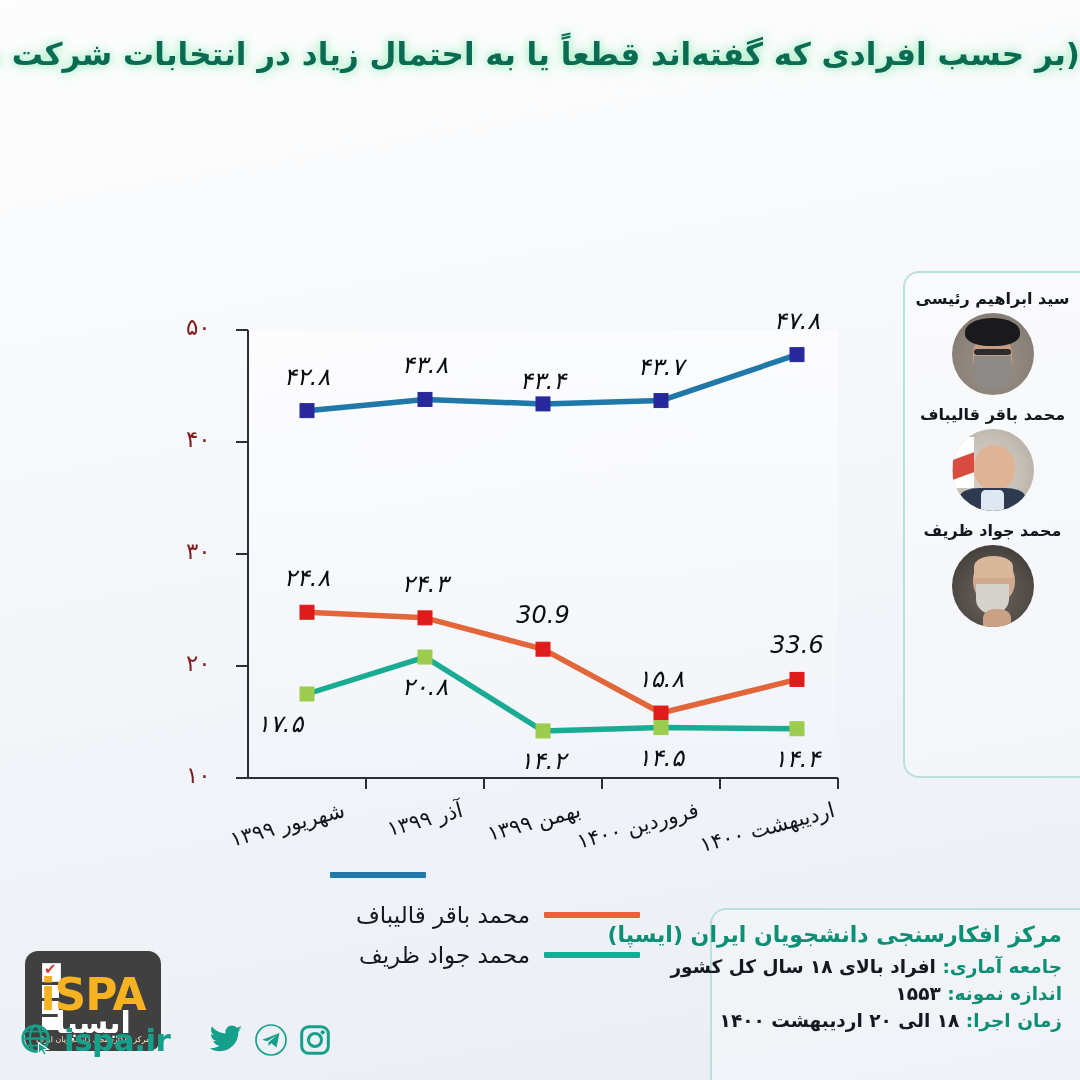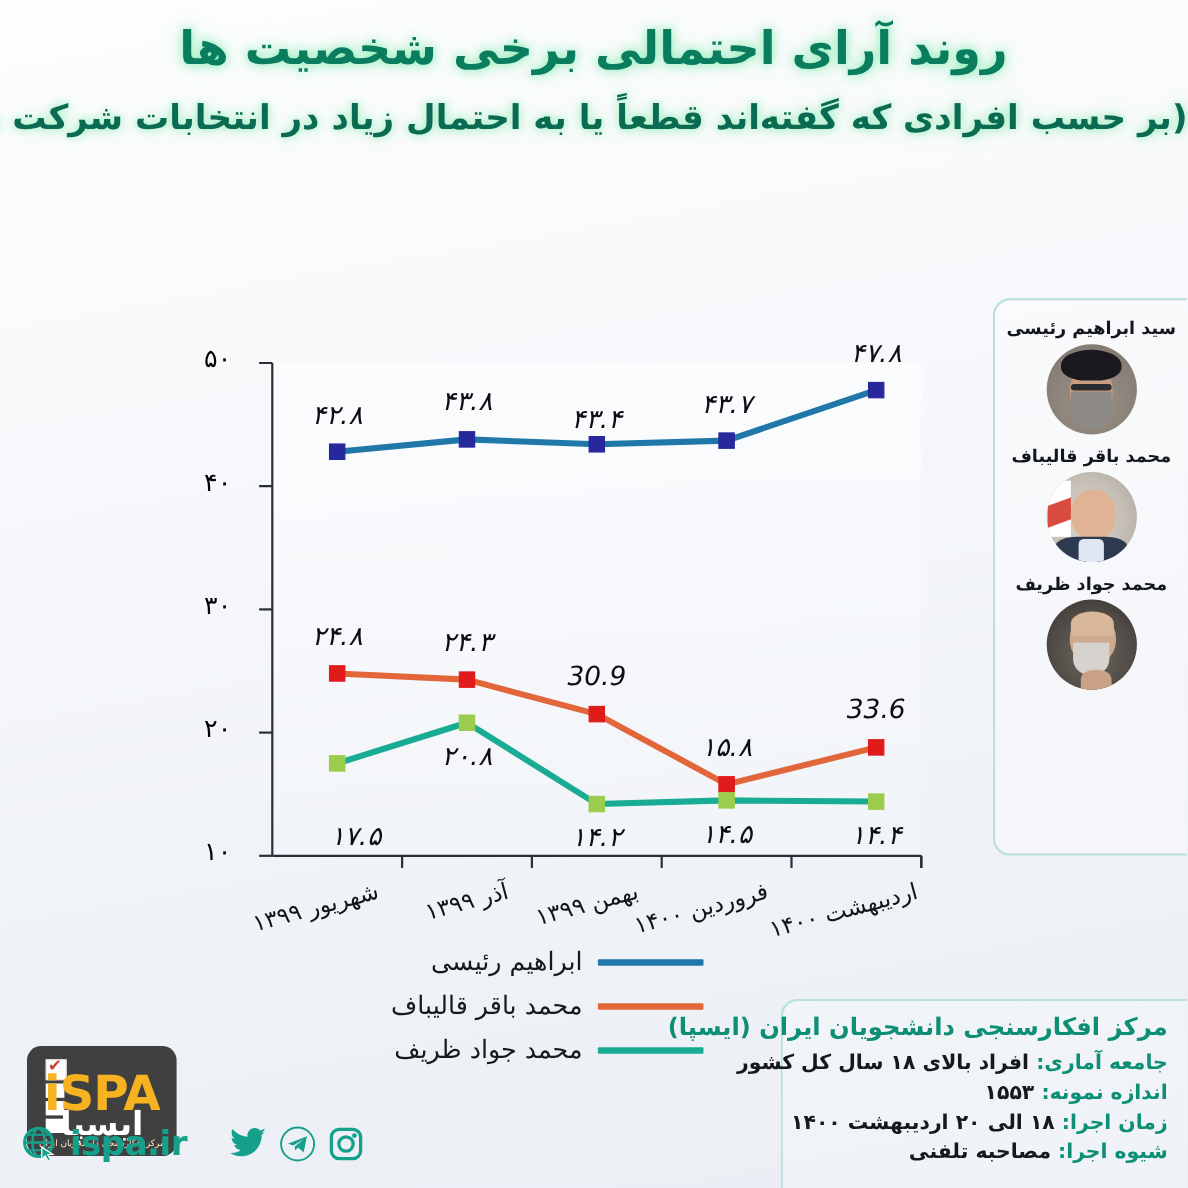--- a/index.html
+++ b/index.html
@@ -50,21 +50,21 @@
     position: absolute;
     left: 0; top: 240px;
     width: 900px;
     height: 620px;
   }
   #plot-svg { position: absolute; left: 0; top: 0; }
 
   .axis-tick-label {
     position: absolute;
     font-size: 23px;
-    color: #000000;
+    color: #7f1d1d;
     font-weight: 500;
     white-space: nowrap;
   }
   .y-tick-label { text-align: left; width: 60px; }
   .x-tick-label {
     position: absolute;
     font-size: 21px;
     color: #12141c;
     white-space: nowrap;
     font-weight: 500;
@@ -250,21 +250,20 @@
     left: 248px; top: 90px;
     width: 590px; height: 448px;
     background: linear-gradient(180deg, rgba(255,255,255,0.55) 0%, rgba(243,246,251,0.35) 100%);
     pointer-events: none;
   }
 </style>
 </head>
 <body>
 
 <div id="titleblock">
-  <div id="main-title">روند آرای احتمالی برخی شخصیت ها</div>
   <div id="sub-title">(بر حسب افرادی که گفته‌اند قطعاً یا به احتمال زیاد در انتخابات شرکت می‌کنند)</div>
 </div>
 
 <div id="chart-area">
   <div id="plot-bg"></div>
   <svg id="plot-svg" width="900" height="620">
     <g id="axes-g">
         <line x1="248" y1="90" x2="248" y2="538" stroke="#2b2e38" stroke-width="2"></line>
         <line x1="248" y1="538" x2="838" y2="538" stroke="#2b2e38" stroke-width="2"></line>
         <line x1="236" y1="538" x2="248" y2="538" stroke="#2b2e38" stroke-width="2"></line>
@@ -318,31 +317,30 @@
       <div class="dlabel" style="left: 271px; width: 72px; text-align: center; top: 122.64px;">۴۲.۸</div>
       <div class="dlabel" style="left: 389px; width: 72px; text-align: center; top: 111.44px;">۴۳.۸</div>
       <div class="dlabel" style="left: 507px; width: 72px; text-align: center; top: 127px;">۴۳.۴</div>
       <div class="dlabel" style="left: 625px; width: 72px; text-align: center; top: 112.56px;">۴۳.۷</div>
       <div class="dlabel" style="left: 761px; width: 72px; text-align: center; top: 66.64px;">۴۷.۸</div>
       <div class="dlabel" style="left: 271px; width: 72px; text-align: center; top: 324.24px;">۲۴.۸</div>
       <div class="dlabel" style="left: 389px; width: 72px; text-align: center; top: 329.84px;">۲۴.۳</div>
       <div class="dlabel" style="left: 507px; width: 72px; text-align: center; top: 361.2px;">30.9</div>
       <div class="dlabel" style="left: 625px; width: 72px; text-align: center; top: 425.04px;">۱۵.۸</div>
       <div class="dlabel" style="left: 761px; width: 72px; text-align: center; top: 391.44px;">33.6</div>
-      <div class="dlabel" style="left: 288px; width: 72px; text-align: center; top: 470px; margin-top: 36px;">۱۷.۵</div>
+      <div class="dlabel" style="left: 257px; width: 72px; top: 470px;">۱۷.۵</div>
       <div class="dlabel" style="left: 389px; width: 72px; text-align: center; top: 433.04px;">۲۰.۸</div>
       <div class="dlabel" style="left: 507px; width: 72px; text-align: center; top: 506.96px;">۱۴.۲</div>
       <div class="dlabel" style="left: 625px; width: 72px; text-align: center; top: 503.6px;">۱۴.۵</div>
       <div class="dlabel" style="left: 761px; width: 72px; text-align: center; top: 504.72px;">۱۴.۴</div>
     </div>
 </div>
 
 <div id="legend">
     <div class="legend-row">
-      <span class="legend-label">ابراهیم رئیسی</span>
       <span class="legend-swatch" style="background: rgb(31, 120, 168);"></span>
     </div>
     <div class="legend-row">
       <span class="legend-label">محمد باقر قالیباف</span>
       <span class="legend-swatch" style="background: rgb(226, 102, 58);"></span>
     </div>
     <div class="legend-row">
       <span class="legend-label">محمد جواد ظریف</span>
       <span class="legend-swatch" style="background: rgb(26, 171, 148);"></span>
     </div>
@@ -377,21 +375,20 @@
     </div>
   </div>
 </div>
 
 <div id="info-box">
   <div id="org-name">مرکز افکارسنجی دانشجویان ایران (ایسپا)</div>
   <div id="info-lines">
       <div class="info-line"><span class="k">جامعه آماری: </span><span>افراد بالای ۱۸ سال کل کشور</span></div>
       <div class="info-line"><span class="k">اندازه نمونه: </span><span>۱۵۵۳</span></div>
       <div class="info-line"><span class="k">زمان اجرا: </span><span>۱۸ الی ۲۰ اردیبهشت ۱۴۰۰</span></div>
-      <div class="info-line"><span class="k">شیوه اجرا: </span><span>مصاحبه تلفنی</span></div>
     </div>
 </div>
 
 <div id="logo-box">
   <div id="logo-check"></div>
   <div class="logo-sq" style="top:34px"></div>
   <div class="logo-sq" style="top:50px"></div>
   <div class="logo-sq" style="top:66px"></div>
   <div id="logo-ispa">iSPA</div>
   <div id="logo-fa">ایسپا</div>

